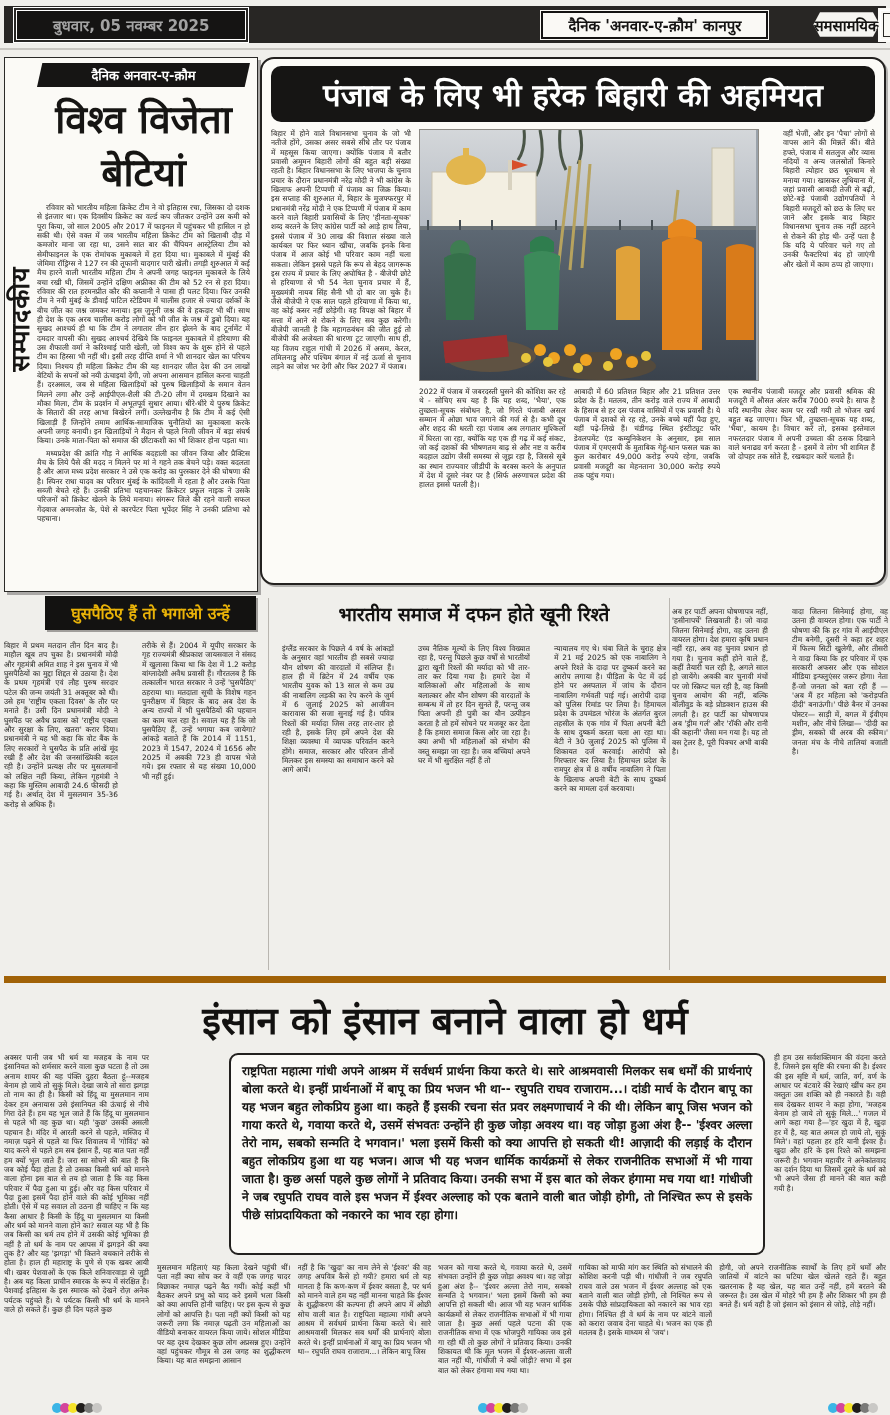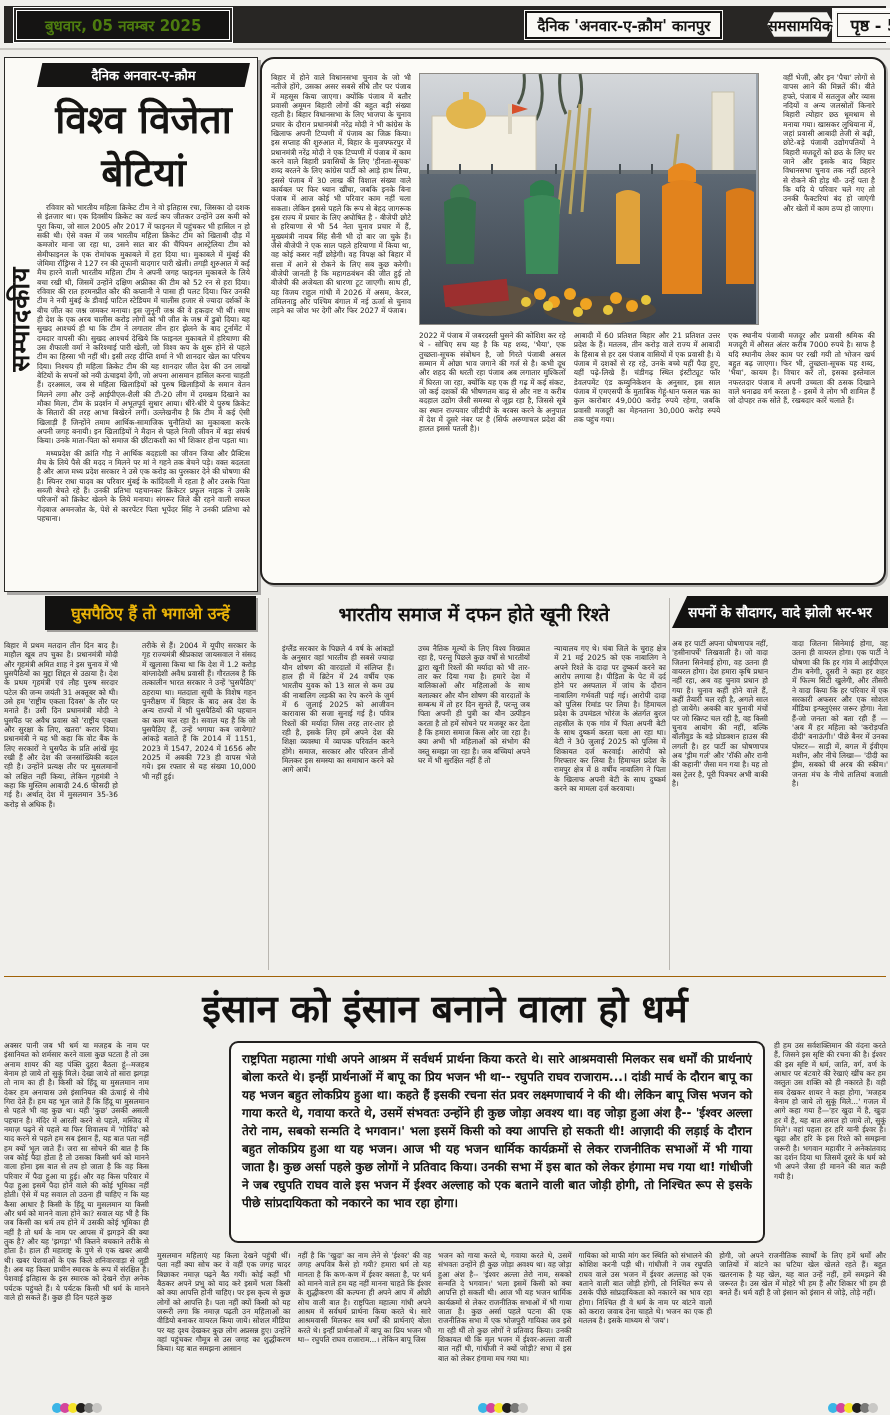--- a/index.html
+++ b/index.html
@@ -4,27 +4,27 @@
 <style>
   html,body{margin:0;padding:0;}
   body{
     position:relative; width:890px; height:1415px; overflow:hidden;
     background:#f0efeb; color:#161513;
     font-family:"DejaVu Sans","Liberation Sans",sans-serif;
   }
   
   .masthead-bar{position:absolute;left:4px;top:6px;width:882px;height:37px;background:#282624;
     display:flex;align-items:center;}
-  .date-box{margin-left:12px;background:#151413;color:#4d7c0f;font-weight:bold;font-size:15px;
-    padding:4px 28px;border:1px solid #fff;outline:1px solid #fff;outline-offset:2px;white-space:nowrap;}
+  .date-box{margin-left:12px;background:#151413;color:#a3a3a3;font-weight:bold;font-size:15px;
+    padding:4px 36px;border:1px solid #fff;outline:1px solid #fff;outline-offset:2px;white-space:nowrap;}
   .dot{width:22px;height:27px;background:#f4f3ef;border-radius:50%;}
   .dot1{margin-left:268px;}
   .dot2{margin-left:14px;}
   .paper-box{margin-left:26px;background:#faf9f5;color:#141312;font-weight:bold;font-size:15px;
-    padding:4px 12px;border:1px solid #faf9f5;box-shadow:inset 0 0 0 2px #141312, inset 0 0 0 3px #faf9f5;white-space:nowrap;}
+    padding:4px 27px;border:1px solid #faf9f5;box-shadow:inset 0 0 0 2px #141312, inset 0 0 0 3px #faf9f5;white-space:nowrap;}
   .section-lens{margin-left:30px;width:152px;height:28px;background:#f6f5f1;color:#131210;
     display:flex;align-items:center;justify-content:center;font-weight:bold;font-size:15px;
     clip-path:polygon(0% 50%,10% 6%,90% 6%,100% 50%,90% 94%,10% 94%);}
   .page-box{margin-left:auto;margin-right:10px;background:#faf9f5;color:#141312;font-weight:bold;font-size:16px;
     padding:3px 16px;border:1px solid #fff;outline:1px solid #2a2927;outline-offset:-4px;box-shadow:0 0 0 2px #faf9f5;white-space:nowrap;}
   .header-rule{position:absolute;left:0;top:48px;width:890px;height:2px;background:#c9c7c2;}
 
   
   .news{font-size:7.4px;line-height:1.26;text-align:justify;overflow:hidden;color:#242320;}
   .news p{margin:0 0 3px 0;text-indent:9px;}
@@ -64,21 +64,21 @@
     padding:6px 2px;box-shadow:2px 2px 0 rgba(40,38,36,.4);margin-left:41px;}
   .head-plain{font-size:19px;font-weight:bold;text-align:center;padding:5px 0 6px;color:#131210;}
   .head-slant{background:#131211;color:#fff;font-weight:bold;font-size:13.5px;text-align:center;
     padding:7px 2px;clip-path:polygon(7% 0,100% 0,100% 100%,0 100%);}
   .mid-cols{display:flex;gap:24px;margin-top:11px;height:334px;}
   .mid-cols .news{flex:1;min-width:0;}
   .vrule{position:absolute;top:598px;width:1px;height:372px;background:#b9b6b0;}
   .vrule1{left:268px;} .vrule2{left:669px;}
 
   
-  .bottom{position:absolute;left:4px;top:976px;width:882px;border-top:1px solid #a16207;padding-top:2px;}
+  .bottom{position:absolute;left:4px;top:976px;width:882px;border-top:7px solid #a16207;padding-top:8px;}
   .b-headline{font-size:38px;font-weight:bold;text-align:center;margin:2px 0 8px;color:#121110;}
   .b-content{display:flex;gap:8px;height:362px;}
   .b-left{width:145px;flex:none;}
   .b-main{flex:1;display:flex;flex-direction:column;min-width:0;}
   .b-top{display:flex;height:202px;flex:none;}
   .quote-box{margin-left:72px;width:536px;flex:none;border:2px solid #23211f;border-radius:9px;
     padding:7px 11px;box-sizing:border-box;font-size:12px;font-weight:bold;line-height:1.5;
     text-align:justify;overflow:hidden;background:#fcfbf7;}
   .b-right{flex:1;margin-left:9px;min-width:0;}
   .b-cols{display:flex;gap:7px;margin-top:8px;height:150px;}
@@ -109,20 +109,21 @@
     <div class="kicker">दैनिक अनवार-ए-क़ौम</div>
     <div class="ed-headline">विश्व विजेता बेटियां</div>
     <div class="news ed-body">
       <p>रविवार को भारतीय महिला क्रिकेट टीम ने वो इतिहास रचा, जिसका दो दशक से इंतजार था। एक दिवसीय क्रिकेट का वर्ल्ड कप जीतकर उन्होंने उस कमी को पूरा किया, जो साल 2005 और 2017 में फाइनल में पहुंचकर भी हासिल न हो सकी थी। ऐसे वक्त में जब भारतीय महिला क्रिकेट टीम को खिताबी दौड़ में कमजोर माना जा रहा था, उसने सात बार की चैंपियन आस्ट्रेलिया टीम को सेमीफाइनल के एक रोमांचक मुकाबले में हरा दिया था। मुकाबले में मुंबई की जेमिमा रॉड्रिग्स ने 127 रन की तूफानी यादगार पारी खेली। तगड़ी शुरुआत में कई मैच हारने वाली भारतीय महिला टीम ने अपनी जगह फाइनल मुकाबले के लिये बचा रखी थी, जिसमें उन्होंने दक्षिण अफ्रीका की टीम को 52 रन से हरा दिया। रविवार की रात हरमनप्रीत कौर की कप्तानी ने पासा ही पलट दिया। फिर उनकी टीम ने नवी मुंबई के डीवाई पाटिल स्टेडियम में चालीस हजार से ज्यादा दर्शकों के बीच जीत का जश्न जमकर मनाया। इस जुनूनी जश्न की वे हकदार भी थीं। साथ ही देश के एक अरब चालीस करोड़ लोगों को भी जीत के जश्न में डुबो दिया। यह सुखद आश्चर्य ही था कि टीम ने लगातार तीन हार झेलने के बाद टूर्नामेंट में दमदार वापसी की। सुखद आश्चर्य देखिये कि फाइनल मुकाबले में हरियाणा की उस शैफाली वर्मा ने करिश्माई पारी खेली, जो विश्व कप के शुरू होने से पहले टीम का हिस्सा भी नहीं थी। इसी तरह दीप्ति शर्मा ने भी शानदार खेल का परिचय दिया। निश्चय ही महिला क्रिकेट टीम की यह शानदार जीत देश की उन लाखों बेटियों के सपनों को नयी ऊंचाइयां देंगी, जो अपना आसमान हासिल करना चाहती हैं। दरअसल, जब से महिला खिलाड़ियों को पुरुष खिलाड़ियों के समान वेतन मिलने लगा और उन्हें आईपीएल-शैली की टी-20 लीग में दमखम दिखाने का मौका मिला, टीम के प्रदर्शन में अभूतपूर्व सुधार आया। धीरे-धीरे ये पुरुष क्रिकेट के सितारों की तरह आभा बिखेरने लगीं। उल्लेखनीय है कि टीम में कई ऐसी खिलाड़ी हैं जिन्होंने तमाम आर्थिक-सामाजिक चुनौतियों का मुकाबला करके अपनी जगह बनायी। इन खिलाड़ियों ने मैदान से पहले निजी जीवन में बड़ा संघर्ष किया। उनके माता-पिता को समाज की छींटाकशी का भी शिकार होना पड़ता था।</p>
       <p>मध्यप्रदेश की क्रांति गौड़ ने आर्थिक बदहाली का जीवन जिया और प्रैक्टिस मैच के लिये पैसे की मदद न मिलने पर मां ने गहने तक बेचने पड़े। वक्त बदलता है और आज मध्य प्रदेश सरकार ने उसे एक करोड़ का पुरस्कार देने की घोषणा की है। स्पिनर राधा यादव का परिवार मुंबई के कांदिवली में रहता है और उसके पिता सब्जी बेचते रहे हैं। उनकी प्रतिभा पहचानकर क्रिकेटर प्रफुल नाइक ने उसके परिजनों को क्रिकेट खेलने के लिये मनाया। संगरूर जिले की रहने वाली सफल गेंदबाज अमनजोत के, पेशे से कारपेंटर पिता भूपेंदर सिंह ने उनकी प्रतिभा को पहचाना।</p>
     </div>
   </div>
 </div>
 
 <div class="lead">
+  <div class="lead-headline">पंजाब के लिए भी हरेक बिहारी की अहमियत</div>
   <div class="lead-body">
     <div class="news lead-col-first">बिहार में होने वाले विधानसभा चुनाव के जो भी नतीजे होंगे, उसका असर सबसे सीधे तौर पर पंजाब में महसूस किया जाएगा। क्योंकि पंजाब में बतौर प्रवासी अमूमन बिहारी लोगों की बहुत बड़ी संख्या रहती है। बिहार विधानसभा के लिए भाजपा के चुनाव प्रचार के दौरान प्रधानमंत्री नरेंद्र मोदी ने भी कांग्रेस के खिलाफ अपनी टिप्पणी में पंजाब का जिक्र किया। इस सप्ताह की शुरुआत में, बिहार के मुजफ्फरपुर में प्रधानमंत्री नरेंद्र मोदी ने एक टिप्पणी में पंजाब में काम करने वाले बिहारी प्रवासियों के लिए 'हीनता-सूचक' शब्द बरतने के लिए कांग्रेस पार्टी को आड़े हाथ लिया, इससे पंजाब में 30 लाख की विशाल संख्या वाले कार्यबल पर फिर ध्यान खींचा, जबकि इनके बिना पंजाब में आज कोई भी परिवार काम नहीं चला सकता। लेकिन इससे पहले कि रूप से बेहद जागरूक इस राज्य में प्रचार के लिए अघोषित है - बीजेपी छोटे से हरियाणा से भी 54 नेता चुनाव प्रचार में हैं, मुख्यमंत्री नायब सिंह सैनी भी दो बार जा चुके हैं। जैसे बीजेपी ने एक साल पहले हरियाणा में किया था, वह कोई कसर नहीं छोड़ेगी। वह विपक्ष को बिहार में सत्ता में आने से रोकने के लिए सब कुछ करेगी। बीजेपी जानती है कि महागठबंधन की जीत हुई तो बीजेपी की अजेयता की धारणा टूट जाएगी। साथ ही, यह विजय राहुल गांधी में 2026 में असम, केरल, तमिलनाडु और पश्चिम बंगाल में नई ऊर्जा से चुनाव लड़ने का जोश भर देगी और फिर 2027 में पंजाब।</div>
     <div class="lead-right">
       <div class="lead-row-a">
         <div class="lead-photo">
           <svg width="336" height="250" viewBox="0 0 336 250">
             <defs>
               <linearGradient id="sky" x1="0" y1="0" x2="0" y2="1">
                 <stop offset="0" stop-color="#d4d7da"></stop>
                   <stop offset="1" stop-color="#b4bac2"></stop>
@@ -211,42 +212,41 @@
 <div class="mid mid-center">
   <div class="head-plain">भारतीय समाज में दफन होते खूनी रिश्ते</div>
   <div class="mid-cols">
     <div class="news">इंग्लैंड सरकार के पिछले 4 वर्ष के आंकड़ों के अनुसार वहां भारतीय ही सबसे ज्यादा यौन शोषण की वारदातों में संलिप्त हैं। हाल ही में ब्रिटेन में 24 वर्षीय एक भारतीय युवक को 13 साल से कम उम्र की नाबालिग लड़की का रेप करने के जुर्म में 6 जुलाई 2025 को आजीवन कारावास की सजा सुनाई गई है। पवित्र रिश्तों की मर्यादा जिस तरह तार-तार हो रही है, इसके लिए हमें अपने देश की शिक्षा व्यवस्था में व्यापक परिवर्तन करने होंगे। समाज, सरकार और परिजन तीनों मिलकर इस समस्या का समाधान करने को आगे आयें।</div>
     <div class="news">उच्च नैतिक मूल्यों के लिए विश्व विख्यात रहा है, परन्तु पिछले कुछ वर्षों से भारतीयों द्वारा खूनी रिश्तों की मर्यादा को भी तार-तार कर दिया गया है। हमारे देश में बालिकाओं और महिलाओं के साथ बलात्कार और यौन शोषण की वारदातों के सम्बन्ध में तो हर दिन सुनते हैं, परन्तु जब पिता अपनी ही पुत्री का यौन उत्पीड़न करता है तो हमें सोचने पर मजबूर कर देता है कि हमारा समाज किस ओर जा रहा है। क्या अभी भी महिलाओं को संभोग की वस्तु समझा जा रहा है। जब बच्चियां अपने घर में भी सुरक्षित नहीं हैं तो</div>
     <div class="news">न्यायालय गए थे। चंबा जिले के चुराह क्षेत्र में 21 मई 2025 को एक नाबालिग ने अपने रिश्ते के दादा पर दुष्कर्म करने का आरोप लगाया है। पीड़िता के पेट में दर्द होने पर अस्पताल में जांच के दौरान नाबालिग गर्भवती पाई गई। आरोपी दादा को पुलिस रिमांड पर लिया है। हिमाचल प्रदेश के उपमंडल भोरंज के अंतर्गत बुरल तहसील के एक गांव में पिता अपनी बेटी के साथ दुष्कर्म करता चला आ रहा था। बेटी ने 30 जुलाई 2025 को पुलिस में शिकायत दर्ज करवाई। आरोपी को गिरफ्तार कर लिया है। हिमाचल प्रदेश के रामपुर क्षेत्र में 8 वर्षीय नाबालिग ने पिता के खिलाफ अपनी बेटी के साथ दुष्कर्म करने का मामला दर्ज करवाया।</div>
   </div>
 </div>
 
 <div class="mid mid-right">
-  <div class="head-slant">सपनों के सौदागर, वादे झोली भर-भर</div>
   <div class="mid-cols">
     <div class="news">अब हर पार्टी अपना घोषणापत्र नहीं, 'हसीनापर्चे' लिखवाती है। जो वादा जितना सिनेमाई होगा, वह उतना ही वायरल होगा। देश हमारा कृषि प्रधान नहीं रहा, अब वह चुनाव प्रधान हो गया है। चुनाव कहीं होने वाले हैं, कहीं तैयारी चल रही है, अगले साल हो जायेंगे। अबकी बार चुनावी मंचों पर जो स्क्रिप्ट चल रही है, वह किसी चुनाव आयोग की नहीं, बल्कि बॉलीवुड के बड़े प्रोडक्शन हाउस की लगती है। हर पार्टी का घोषणापत्र अब 'ड्रीम गर्ल' और 'रॉकी और रानी की कहानी' जैसा मन गया है। यह तो बस ट्रेलर है, पूरी पिक्चर अभी बाकी है।</div>
     <div class="news">वादा जितना सिनेमाई होगा, वह उतना ही वायरल होगा। एक पार्टी ने घोषणा की कि हर गांव में आईपीएल टीम बनेगी, दूसरी ने कहा हर शहर में फिल्म सिटी खुलेगी, और तीसरी ने वादा किया कि हर परिवार में एक सरकारी अफसर और एक सोशल मीडिया इन्फ्लुएंसर जरूर होगा। नेता हैं-जो जनता को बता रही हैं — 'अब मैं हर महिला को 'करोड़पति दीदी' बनाऊंगी।' पीछे बैनर में उनका पोस्टर— साड़ी में, बगल में ईवीएम मशीन, और नीचे लिखा— 'दीदी का ड्रीम, सबको घी अरब की स्कीम।' जनता मंच के नीचे तालियां बजाती है।</div>
   </div>
 </div>
 
 <div class="bottom">
   <div class="b-headline">इंसान को इंसान बनाने वाला हो धर्म</div>
   <div class="b-content">
     <div class="news b-left">अक्सर पानी जब भी धर्म या मजहब के नाम पर इंसानियत को शर्मसार करने वाला कुछ घटता है तो उस अनाम शायर की यह पंक्ति दुहरा बैठता हूं--मजहब बेनाम हो जाये तो सुकूं मिले। देखा जाये तो सारा झगड़ा तो नाम का ही है। किसी को हिंदू या मुसलमान नाम देकर हम अनायास उसे इंसानियत की ऊंचाई से नीचे गिरा देते हैं। हम यह भूल जाते हैं कि हिंदू या मुसलमान से पहले भी वह कुछ था। यही 'कुछ' उसकी असली पहचान है। मंदिर में आरती करने से पहले, मस्जिद में नमाज़ पढ़ने से पहले या फिर शिवालय में 'गोविंद' को याद करने से पहले हम सब इंसान हैं, यह बात पता नहीं हम क्यों भूल जाते हैं। जरा सा सोचने की बात है कि जब कोई पैदा होता है तो उसका किसी धर्म को मानने वाला होना इस बात से तय हो जाता है कि वह किस परिवार में पैदा हुआ या हुई। और वह किस परिवार में पैदा हुआ इसमें पैदा होने वाले की कोई भूमिका नहीं होती। ऐसे में यह सवाल तो उठना ही चाहिए न कि यह कैसा आधार है किसी के हिंदू या मुसलमान या किसी और धर्म को मानने वाला होने का? सवाल यह भी है कि जब किसी का धर्म तय होने में उसकी कोई भूमिका ही नहीं है तो धर्म के नाम पर आपस में झगड़ने की क्या तुक है? और यह 'झगड़ा' भी कितने बचकाने तरीके से होता है। हाल ही महाराष्ट्र के पुणे से एक खबर आयी थी। खबर पेशवाओं के एक किले शनिवारवाड़ा से जुड़ी है। अब यह किला प्राचीन स्मारक के रूप में संरक्षित है। पेशवाई इतिहास के इस स्मारक को देखने रोज़ अनेक पर्यटक पहुंचते हैं। ये पर्यटक किसी भी धर्म के मानने वाले हो सकते हैं। कुछ ही दिन पहले कुछ</div>
     <div class="b-main">
       <div class="b-top">
         <div class="quote-box">राष्ट्रपिता महात्मा गांधी अपने आश्रम में सर्वधर्म प्रार्थना किया करते थे। सारे आश्रमवासी मिलकर सब धर्मों की प्रार्थनाएं बोला करते थे। इन्हीं प्रार्थनाओं में बापू का प्रिय भजन भी था-- रघुपति राघव राजाराम...। दांडी मार्च के दौरान बापू का यह भजन बहुत लोकप्रिय हुआ था। कहते हैं इसकी रचना संत प्रवर लक्ष्मणाचार्य ने की थी। लेकिन बापू जिस भजन को गाया करते थे, गवाया करते थे, उसमें संभवतः उन्होंने ही कुछ जोड़ा अवश्य था। वह जोड़ा हुआ अंश है-- 'ईश्वर अल्ला तेरो नाम, सबको सन्मति दे भगवान।' भला इसमें किसी को क्या आपत्ति हो सकती थी! आज़ादी की लड़ाई के दौरान बहुत लोकप्रिय हुआ था यह भजन। आज भी यह भजन धार्मिक कार्यक्रमों से लेकर राजनीतिक सभाओं में भी गाया जाता है। कुछ अर्सा पहले कुछ लोगों ने प्रतिवाद किया। उनकी सभा में इस बात को लेकर हंगामा मच गया था! गांधीजी ने जब रघुपति राघव वाले इस भजन में ईश्वर अल्लाह को एक बताने वाली बात जोड़ी होगी, तो निश्चित रूप से इसके पीछे सांप्रदायिकता को नकारने का भाव रहा होगा।</div>
         <div class="news b-right">ही हम उस सर्वशक्तिमान की वंदना करते हैं, जिसने इस सृष्टि की रचना की है। ईश्वर की इस सृष्टि में धर्म, जाति, वर्ग, वर्ण के आधार पर बंटवारे की रेखाएं खींच कर हम वस्तुतः उस शक्ति को ही नकारते हैं। वही सब देखकर शायर ने कहा होगा, 'मजहब बेनाम हो जाये तो सुकूं मिले...' गजल में आगे कहा गया है—'हर खुदा में है, खुदा हर में है, यह बात अमल हो जाये तो, सुकूं मिले'। वहां पहला हर हरि यानी ईश्वर है। खुदा और हरि के इस रिश्ते को समझना जरूरी है। भगवान महावीर ने अनेकांतवाद का दर्शन दिया था जिसमें दूसरे के धर्म को भी अपने जैसा ही मानने की बात कही गयी है।</div>
       </div>
       <div class="b-cols">
         <div class="news">मुसलमान महिलाएं यह किला देखने पहुंची थीं। पता नहीं क्या सोच कर वे वहीं एक जगह चादर बिछाकर नमाज़ पढ़ने बैठ गयीं। कोई कहीं भी बैठकर अपने प्रभु को याद करे इसमें भला किसी को क्या आपत्ति होनी चाहिए। पर इस कृत्य से कुछ लोगों को आपत्ति है। पता नहीं क्यों किसी को यह जरूरी लगा कि नमाज़ पढ़ती उन महिलाओं का वीडियो बनाकर वायरल किया जाये। सोशल मीडिया पर यह दृश्य देखकर कुछ लोग अप्रसन्न हुए। उन्होंने वहां पहुंचकर गौमूत्र से उस जगह का शुद्धीकरण किया। यह बात समझना आसान</div>
         <div class="news">नहीं है कि 'खुदा' का नाम लेने से 'ईश्वर' की वह जगह अपवित्र कैसे हो गयी? हमारा धर्म तो यह मानता है कि कण-कण में ईश्वर बसता है, पर धर्म को मानने वाले हम यह नहीं मानना चाहते कि ईश्वर के शुद्धीकरण की कल्पना ही अपने आप में ओछी सोच वाली बात है। राष्ट्रपिता महात्मा गांधी अपने आश्रम में सर्वधर्म प्रार्थना किया करते थे। सारे आश्रमवासी मिलकर सब धर्मों की प्रार्थनाएं बोला करते थे। इन्हीं प्रार्थनाओं में बापू का प्रिय भजन भी था-- रघुपति राघव राजाराम...। लेकिन बापू जिस</div>
         <div class="news">भजन को गाया करते थे, गवाया करते थे, उसमें संभवतः उन्होंने ही कुछ जोड़ा अवश्य था। वह जोड़ा हुआ अंश है-- 'ईश्वर अल्ला तेरो नाम, सबको सन्मति दे भगवान।' भला इसमें किसी को क्या आपत्ति हो सकती थी। आज भी यह भजन धार्मिक कार्यक्रमों से लेकर राजनीतिक सभाओं में भी गाया जाता है। कुछ अर्सा पहले पटना की एक राजनीतिक सभा में एक भोजपुरी गायिका जब इसे गा रही थीं तो कुछ लोगों ने प्रतिवाद किया। उनकी शिकायत थी कि मूल भजन में ईश्वर-अल्ला वाली बात नहीं थी, गांधीजी ने क्यों जोड़ी? सभा में इस बात को लेकर हंगामा मच गया था।</div>
         <div class="news">गायिका को माफी मांग कर स्थिति को संभालने की कोशिश करनी पड़ी थी। गांधीजी ने जब रघुपति राघव वाले उस भजन में ईश्वर अल्लाह को एक बताने वाली बात जोड़ी होगी, तो निश्चित रूप से उसके पीछे सांप्रदायिकता को नकारने का भाव रहा होगा। निश्चित ही वे धर्म के नाम पर बांटने वालों को करारा जवाब देना चाहते थे। भजन का एक ही मतलब है। इसके माध्यम से 'जय'।</div>
-        <div class="news wide">होगी, जो अपने राजनीतिक स्वार्थों के लिए हमें धर्मों और जातियों में बांटने का घटिया खेल खेलते रहते हैं। बहुत खतरनाक है यह खेल, यह बात उन्हें नहीं, हमें समझने की जरूरत है। उस खेल में मोहरे भी हम हैं और शिकार भी हम ही बनते हैं। धर्म वही है जो इंसान को इंसान से जोड़े, तोड़े नहीं।</div>
+        <div class="news wide">होगी, जो अपने राजनीतिक स्वार्थों के लिए हमें धर्मों और जातियों में बांटने का घटिया खेल खेलते रहते हैं। बहुत खतरनाक है यह खेल, यह बात उन्हें नहीं, हमें बरतने की जरूरत है। उस खेल में मोहरे भी हम हैं और शिकार भी हम ही बनते हैं। धर्म वही है जो इंसान को इंसान से जोड़े, तोड़े नहीं।</div>
       </div>
     </div>
   </div>
 </div>
 
 <div class="regdots rg-left">
   <span style="background:#3bb5e6"></span>
     <span style="background:#d4459c"></span>
     <span style="background:#f5e32a"></span>
   <span style="background:#1f1d1b"></span>

